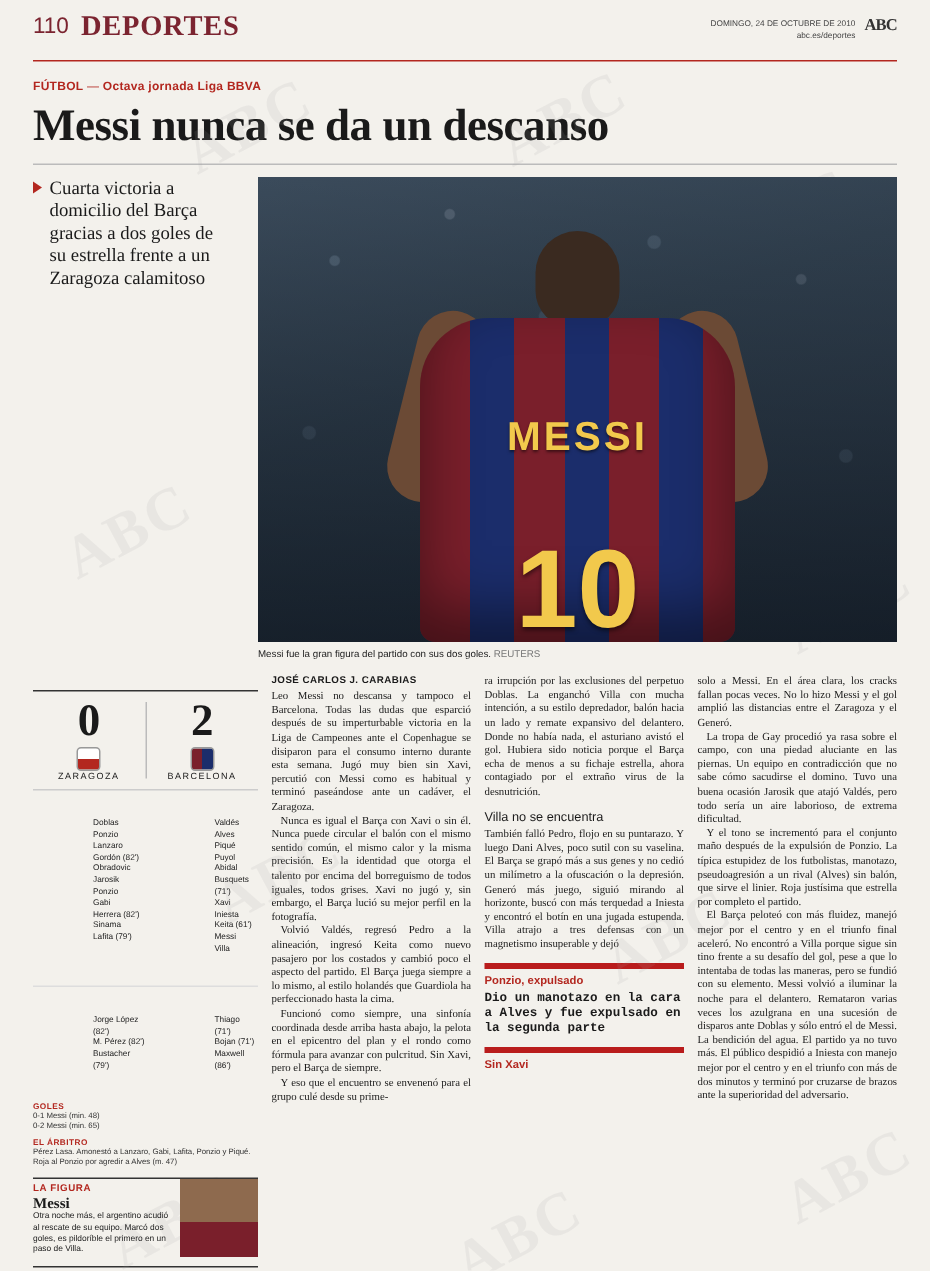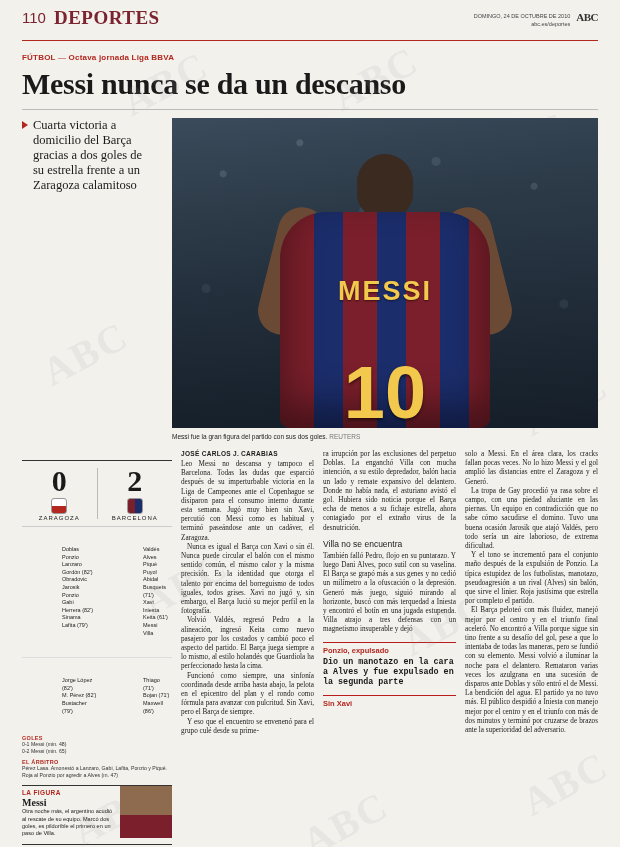--- a/index.html
+++ b/index.html
@@ -242,21 +242,21 @@
     text-align:justify;
     text-indent:6px;
   }
   .col p.first { text-indent:0; }
   .subhead {
     font-family:"Liberation Sans", sans-serif;
     font-size:8.5px; font-weight:normal; color:#1a1a1a;
     margin:6px 0 3px;
   }
   .boxed {
-    border-top:1px solid #b91c1c; margin-top:7px; padding-top:3px;
+    border-top:4px solid #b91c1c; margin-top:7px; padding-top:3px;
   }
   .boxed h5 {
     margin:0 0 2px;
     font-family:"Liberation Sans", sans-serif;
     font-size:7.5px; font-weight:bold; color:#b3271f;
   }
   .boxed p.bold {
     font-family:Liberation Mono, monospace;
     font-size:8.4px; line-height:10.4px; font-weight:bold;
     text-indent:0; text-align:left;

